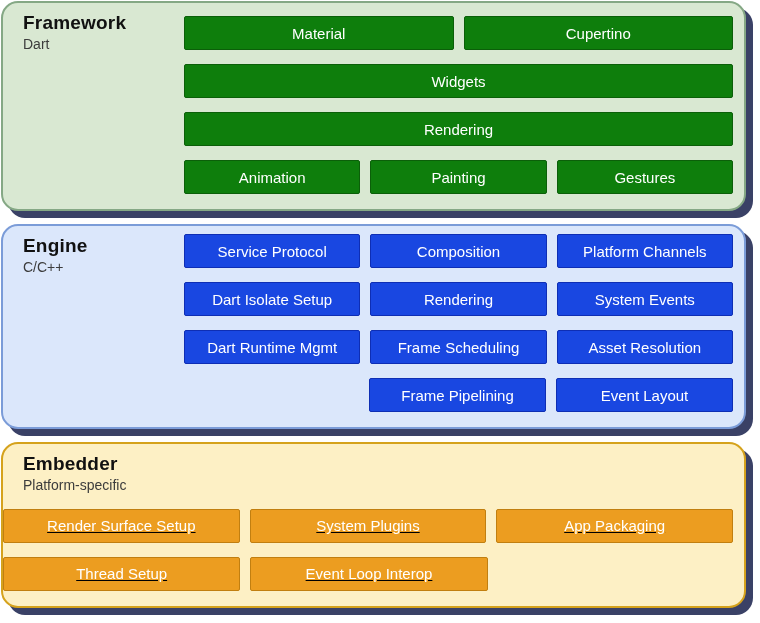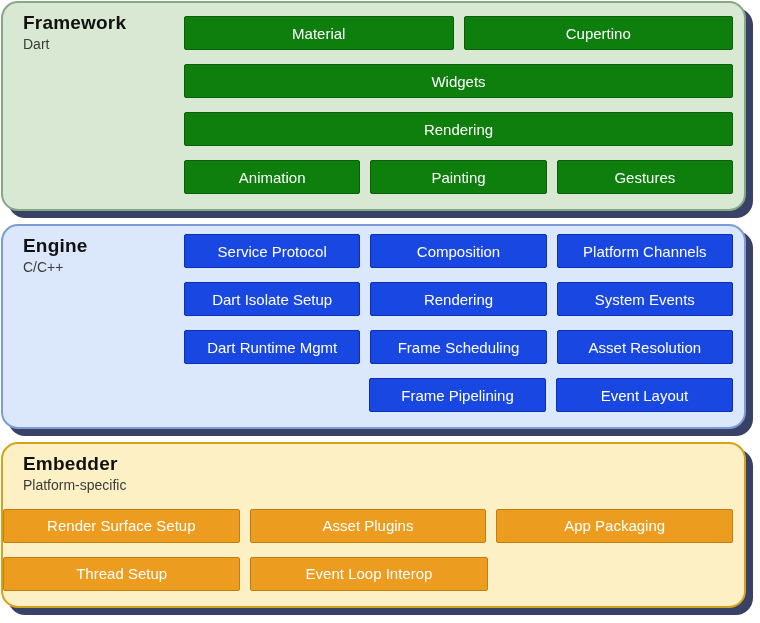--- a/index.html
+++ b/index.html
@@ -43,21 +43,21 @@
   }
 
   .panel-content{
     flex:1 1 auto;
     display:flex;
     flex-direction:column;
     padding:13px 11px 15px 0;
     gap:14px;
   }
   .panel--engine .panel-content{padding-top:8px;justify-content:flex-end;}
-  .panel--embedder .panel-content{padding-top:15px;}
+  .panel--embedder .panel-content{padding-top:15px;text-decoration:underline;}
 
   .row{display:flex;gap:10px;}
   .block{
     flex:1 1 0;
     height:34px;
     box-sizing:border-box;
     display:flex;
     align-items:center;
     justify-content:center;
     color:var(--button_text);
@@ -132,21 +132,21 @@
   </div>
 
   <div class="panel panel--embedder">
     <div class="panel-label">
       <div class="panel-title">Embedder</div>
       <div class="panel-subtitle">Platform-specific</div>
     </div>
     <div class="panel-content">
       <div class="row">
         <div class="block block--orange">Render Surface Setup</div>
-        <div class="block block--orange">Asset Plugins</div>
+        <div class="block block--orange">System Plugins</div>
         <div class="block block--orange">App Packaging</div>
       </div>
       <div class="row">
         <div class="block block--orange">Thread Setup</div>
         <div class="block block--orange">Event Loop Interop</div>
         <div class="spacer"></div>
       </div>
     </div>
   </div>
 

